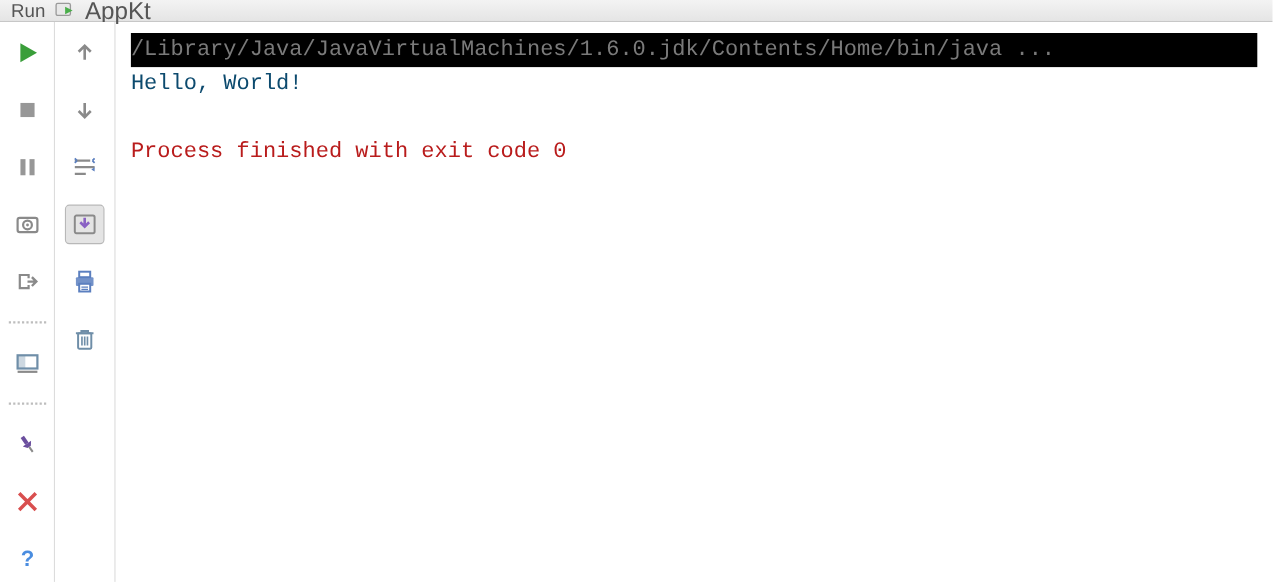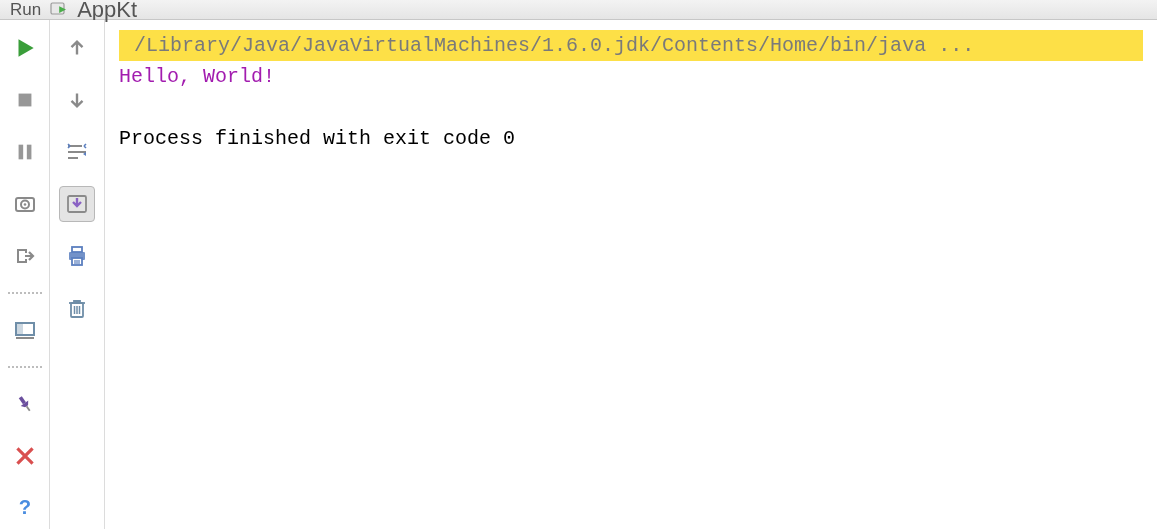--- a/index.html
+++ b/index.html
@@ -75,27 +75,26 @@
     flex: 1;
     padding: 10px 14px;
     font-family: Menlo, Consolas, "Courier New", monospace;
     font-size: 20px;
     line-height: 1.55;
     white-space: pre;
     overflow: auto;
   }
   .cmd-line {
     color: #7a7a7a;
-    background: #fde047;
+    background: #000000;
     display: inline-block;
     width: 100%;
-    padding-left: 15px;
-  }
-  .out-line { color: #a21caf; }
-  .exit-line { color: #000000; }
+  }
+  .out-line { color: #0c4a6e; }
+  .exit-line { color: #b91c1c; }
 </style>
 </head>
 <body>
 
 <div class="header">
   <span class="header-label">Run</span>
   <span class="header-icon">
     <svg width="20" height="20" viewBox="0 0 20 20">
       <rect x="2" y="3" width="13" height="11" rx="1.5" fill="#e8e8e8" stroke="#9a9a9a" stroke-width="1.2"></rect>
       <polygon points="12,12 20,16 12,20" fill="#4aae4a" transform="translate(0,-4) scale(0.85)"></polygon>

